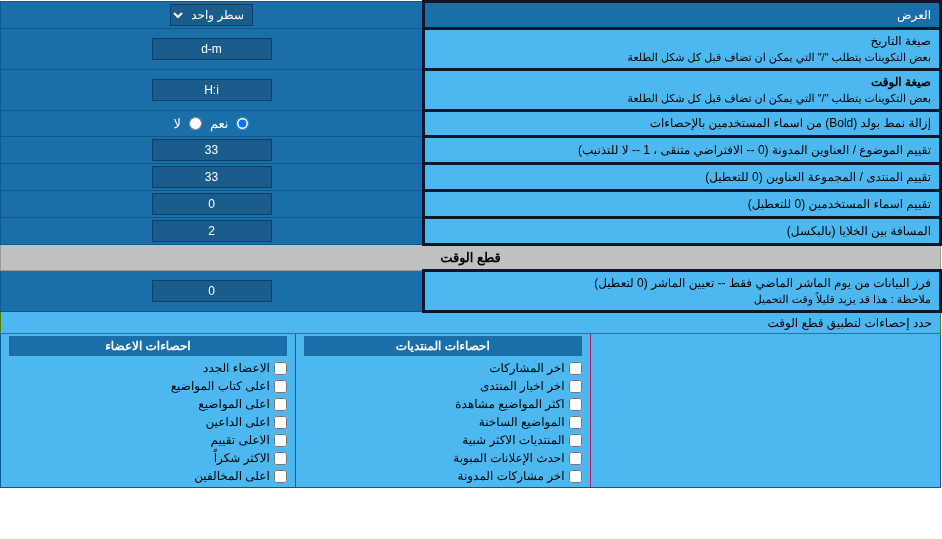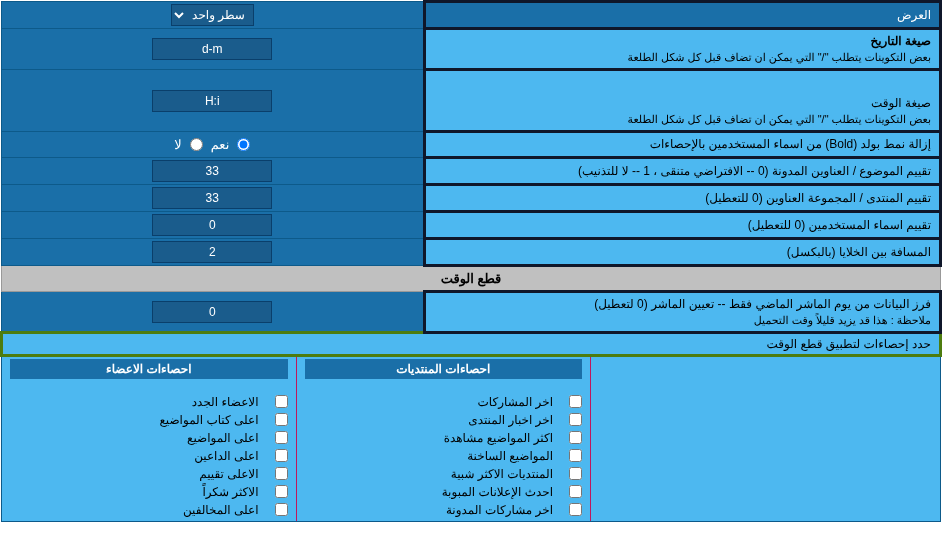--- a/index.html
+++ b/index.html
@@ -95,43 +95,43 @@
     .stats-col:last-child {
       border-left: none;
     }
 
     .stats-title {
       background: #1a6fa8;
       color: #fff;
       text-align: center;
       padding: 3px;
       font-weight: bold;
-      margin-bottom: 14px;
+      margin-bottom: 3px;
       font-size: 12px;
     }
 
     .checkbox-item {
       display: flex;
-      align-items: flex-start;
-      gap: 16px;
+      align-items: flex-end;
+      gap: 4px;
       padding: 2px 0;
       direction: rtl;
       font-size: 12px;
       color: #000;
     }
 
     .checkbox-item input[type="checkbox"] {
       accent-color: #1a6fa8;
     }
 
     .stats-limit-row {
       background: #4db8f0;
       text-align: right;
       padding: 3px 8px;
-      border: 3px solid #4d7c0f;
+      border: 1px solid #4d7c0f;
       color: #000;
       font-size: 12px;
     }
 
     .note-text {
       font-size: 11px;
       color: #000;
     }
   </style>
 </head>
@@ -144,31 +144,31 @@
     <td class="row-label" style="background:#1a6fa8; color:#fff; width:55%;">العرض</td>
     <td class="row-input" style="width:45%; text-align:center; background:#1a6fa8;">
       <select class="select-field">
         <option>سطر واحد</option>
       </select>
     </td>
   </tr>
 
   <tr>
     <td class="row-label">
-      <div style="font-weight:bold;">صيغة التاريخ</div>
+      <div style="font-weight:normal;">صيغة التاريخ</div>
       <div style="font-size:11px;">بعض التكوينات يتطلب "/" التي يمكن ان تضاف قبل كل شكل الطلعة</div>
     </td>
     <td class="row-input">
       <input type="text" class="input-field input-narrow" value="d-m" style="">
     </td>
   </tr>
 
   <tr>
     <td class="row-label">
-      <div style="font-weight:normal;margin-top:21px;">صيغة الوقت</div>
+      <div style="font-weight:bold;">صيغة الوقت</div>
       <div style="font-size:11px;">بعض التكوينات يتطلب "/" التي يمكن ان تضاف قبل كل شكل الطلعة</div>
     </td>
     <td class="row-input">
       <input type="text" class="input-field input-narrow" value="H:i" style="">
     </td>
   </tr>
 
   <tr>
     <td class="row-label">
       <div>إزالة نمط بولد (Bold) من اسماء المستخدمين بالإحصاءات</div>

